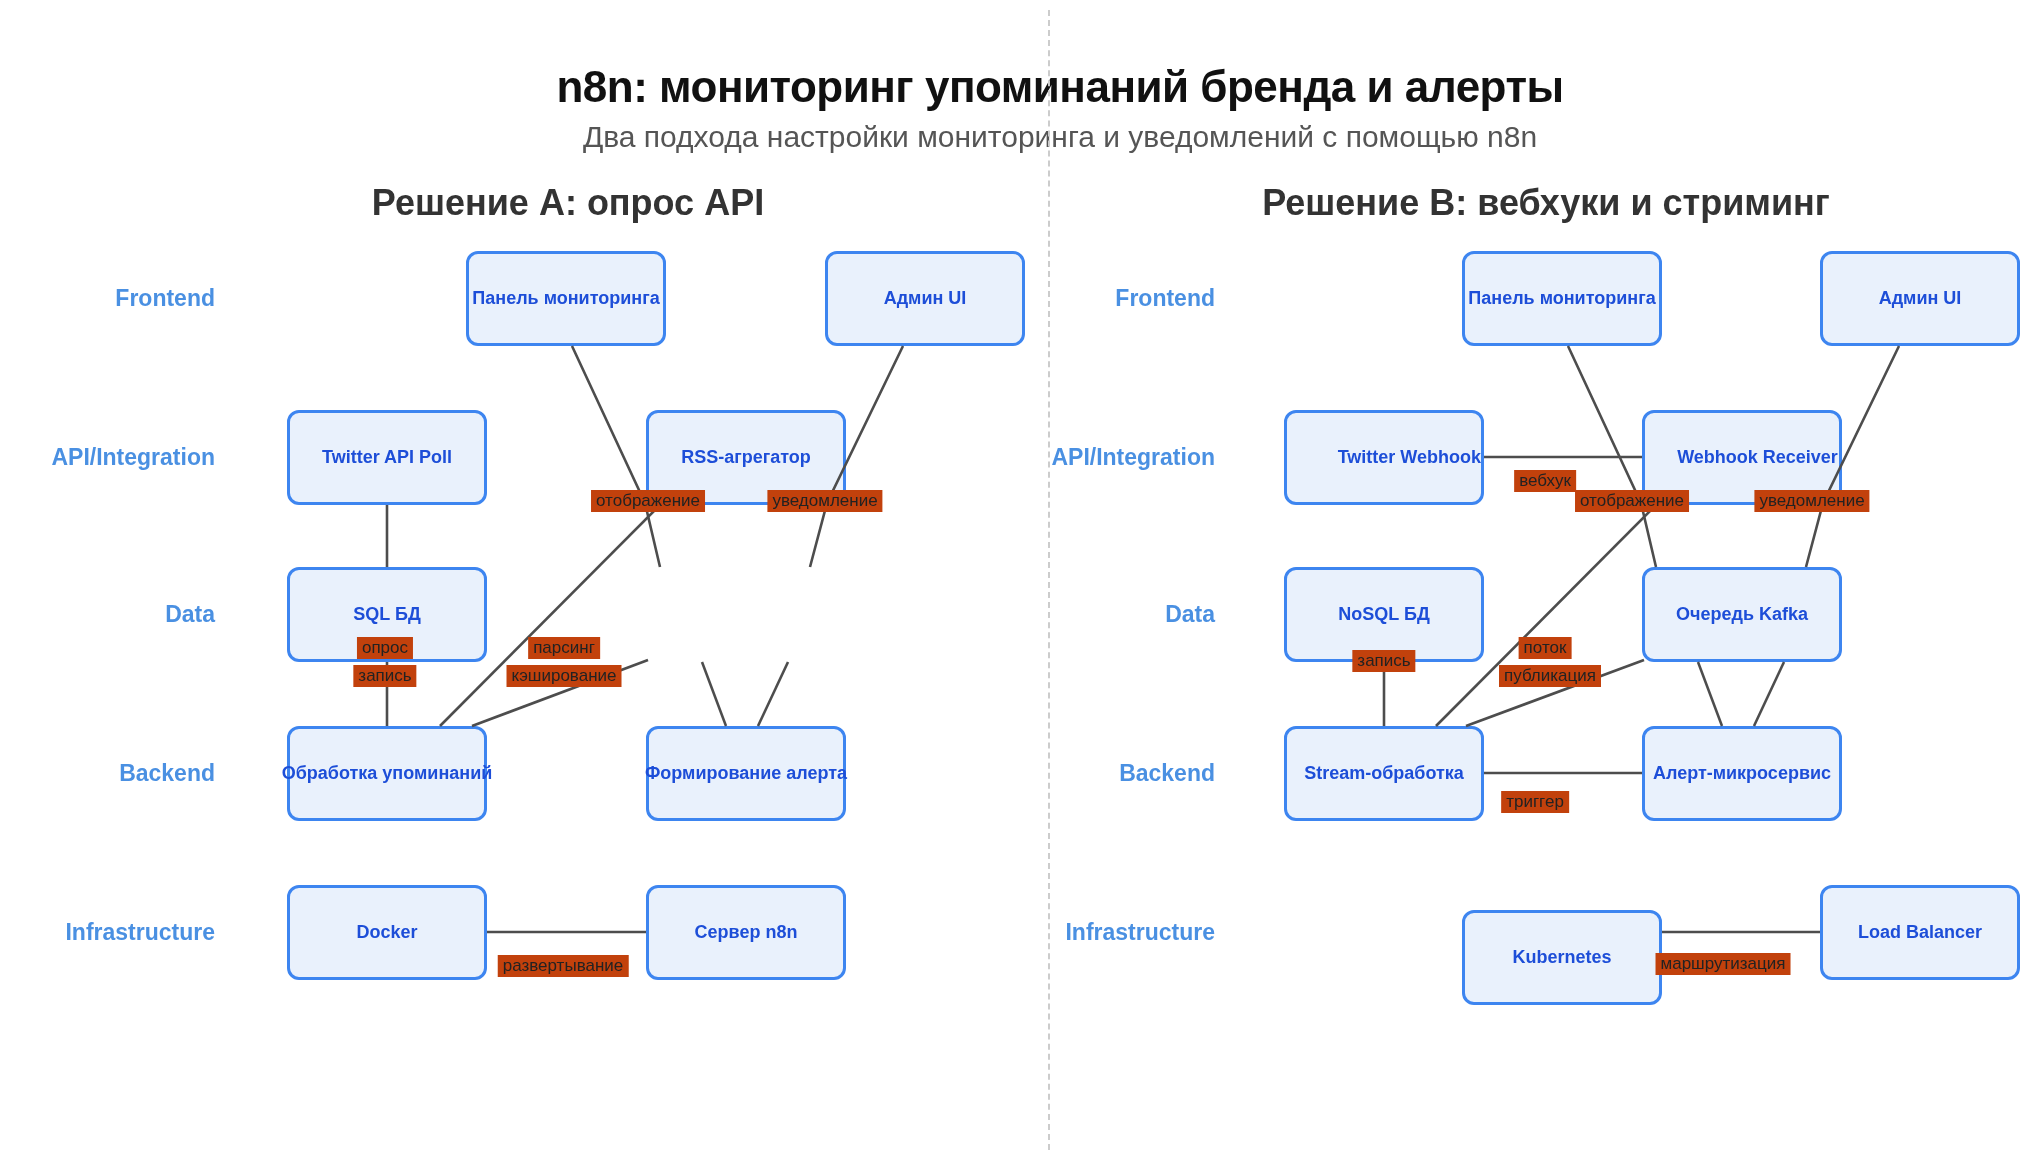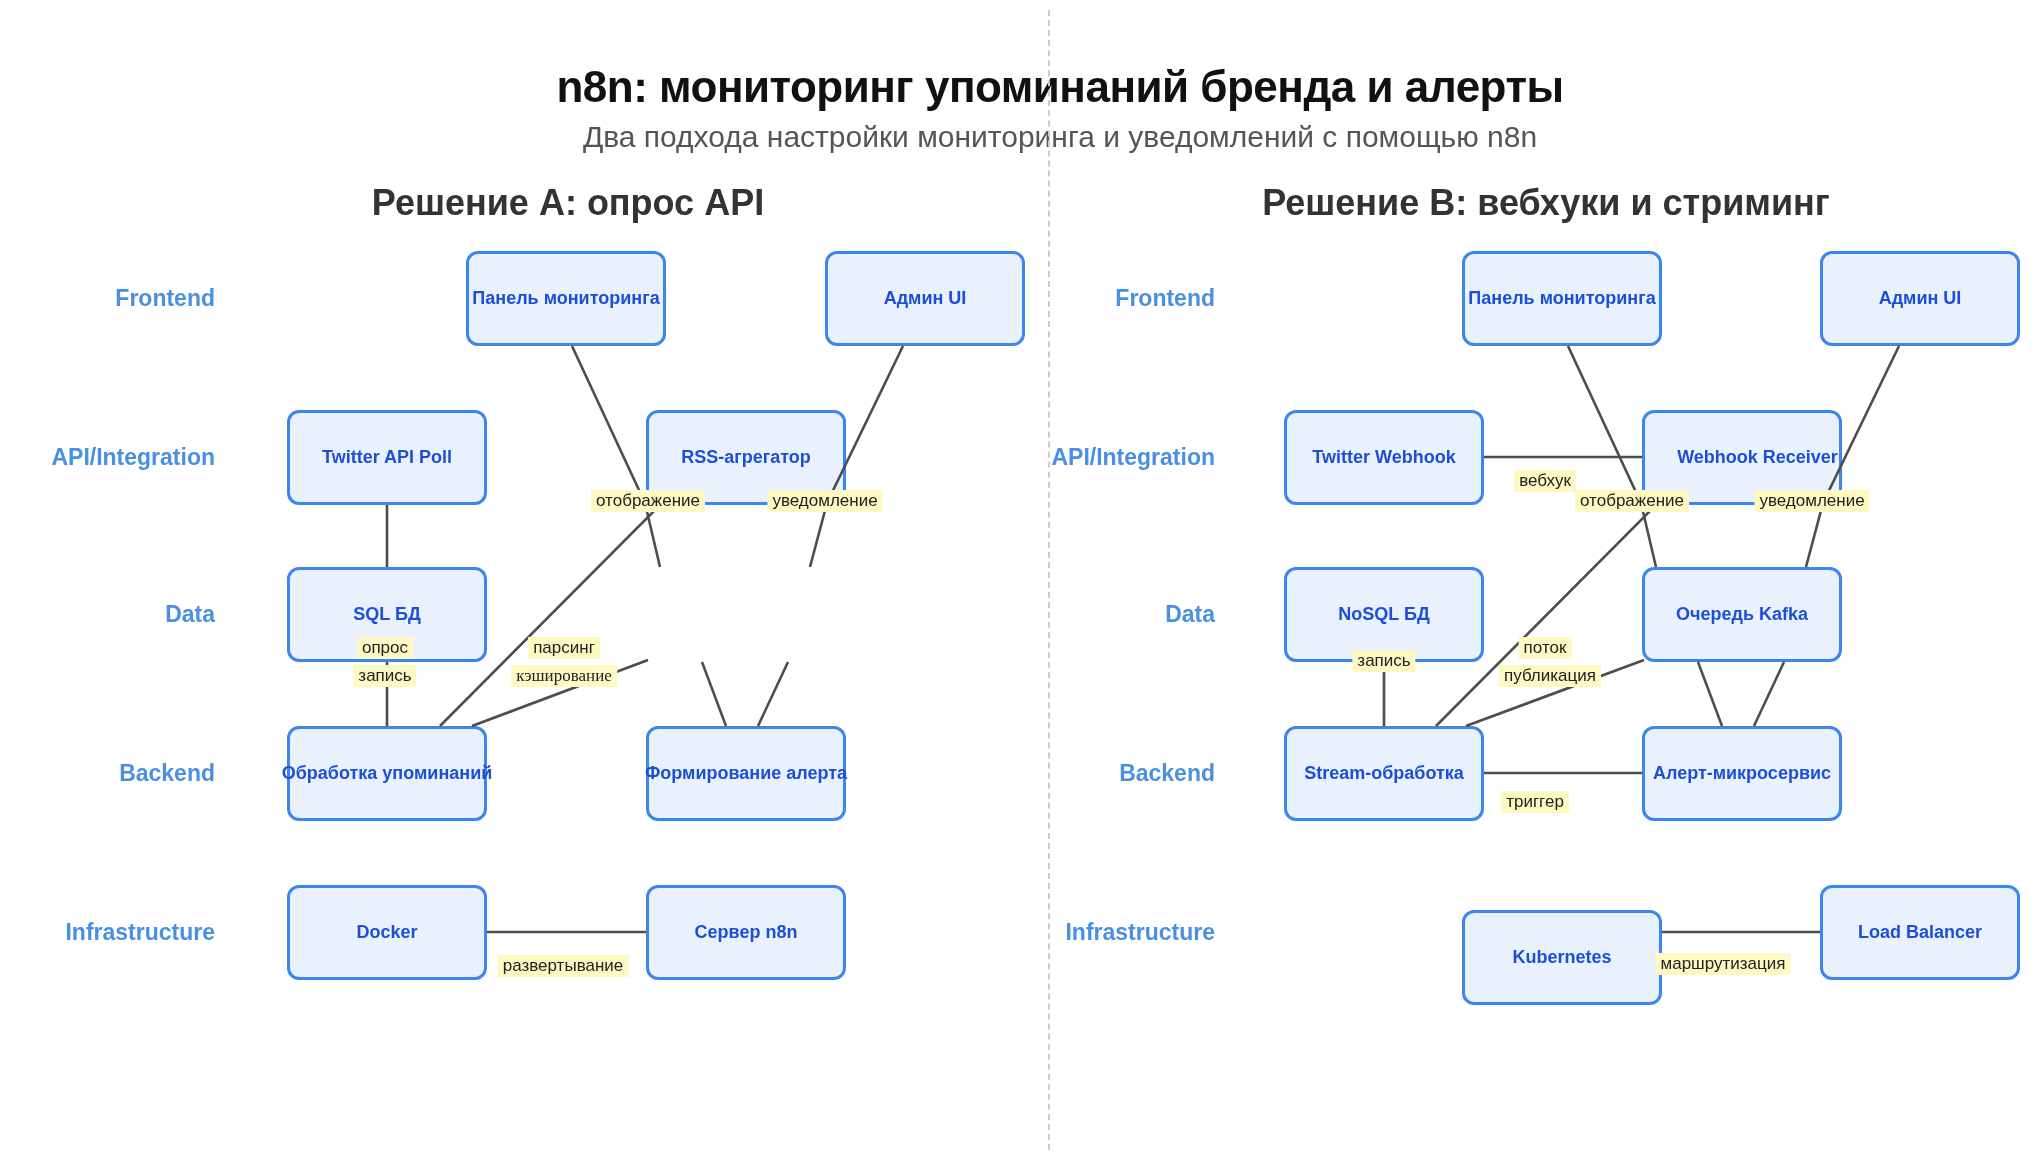--- a/index.html
+++ b/index.html
@@ -60,21 +60,21 @@
     font-size:18px;font-weight:bold;color:#1d4ed8;white-space:nowrap;
   }
   .edges{
     position:absolute;left:0;top:0;z-index:2;pointer-events:none;
   }
   .edges line,.edges polyline{
     stroke:var(--edge-line);stroke-width:2.6px;fill:none;
   }
   .edge-label{
     position:absolute;transform:translate(-50%,-50%);
-    background:#fef9c3;padding:1px 5px;
+    background:#c2410c;padding:1px 5px;
     font-size:17px;color:var(--edge-label-text);white-space:nowrap;
     z-index:3;
   }
 </style>
 </head>
 <body>
 
 <div class="canvas">
 
   <div class="main-title">n8n: мониторинг упоминаний бренда и алерты</div>
@@ -122,21 +122,21 @@
   <div class="node" style="left:646px;top:885px;">
       <span class="node-label">Сервер n8n</span>
     </div>
 
   <div class="node" style="left:1462px;top:251px;">
       <span class="node-label">Панель мониторинга</span>
     </div>
   <div class="node" style="left:1820px;top:251px;">
       <span class="node-label">Админ UI</span>
     </div>
-  <div class="node" style="left:1284px;top:410px;">
+  <div class="node" style="left:1284px;top:410px;justify-content:flex-end;">
       <span class="node-label">Twitter Webhook</span>
     </div>
   <div class="node" style="left:1642px;top:410px;padding-left:31px;">
       <span class="node-label">Webhook Receiver</span>
     </div>
   <div class="node" style="left:1284px;top:567px;">
       <span class="node-label">NoSQL БД</span>
     </div>
   <div class="node" style="left:1642px;top:567px;">
       <span class="node-label">Очередь Kafka</span>
@@ -176,21 +176,21 @@
     <line x1="1784" y1="662" x2="1754" y2="726"></line>
     <line x1="1484" y1="773" x2="1642" y2="773"></line>
     <line x1="1662" y1="932" x2="1820" y2="932"></line>
   </svg>
 
   <span class="edge-label" style="left:648px;top:501px;">отображение</span>
   <span class="edge-label" style="left:825px;top:501px;">уведомление</span>
   <span class="edge-label" style="left:385px;top:648px;">опрос</span>
   <span class="edge-label" style="left:385px;top:676px;">запись</span>
   <span class="edge-label" style="left:564px;top:648px;">парсинг</span>
-  <span class="edge-label" style="left:564px;top:676px;font-family:Liberation Serif, serif;">кэширование</span>
+  <span class="edge-label" style="left:564px;top:676px;">кэширование</span>
   <span class="edge-label" style="left:563px;top:966px;">развертывание</span>
 
   <span class="edge-label" style="left:1545px;top:481px;">вебхук</span>
   <span class="edge-label" style="left:1632px;top:501px;">отображение</span>
   <span class="edge-label" style="left:1812px;top:501px;">уведомление</span>
   <span class="edge-label" style="left:1384px;top:661px;">запись</span>
   <span class="edge-label" style="left:1545px;top:648px;">поток</span>
   <span class="edge-label" style="left:1550px;top:676px;">публикация</span>
   <span class="edge-label" style="left:1535px;top:802px;">триггер</span>
   <span class="edge-label" style="left:1723px;top:964px;">маршрутизация</span>

